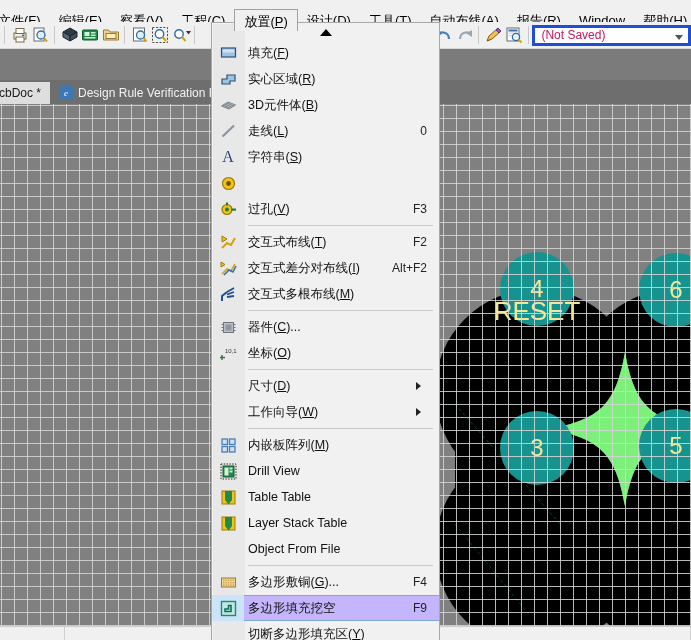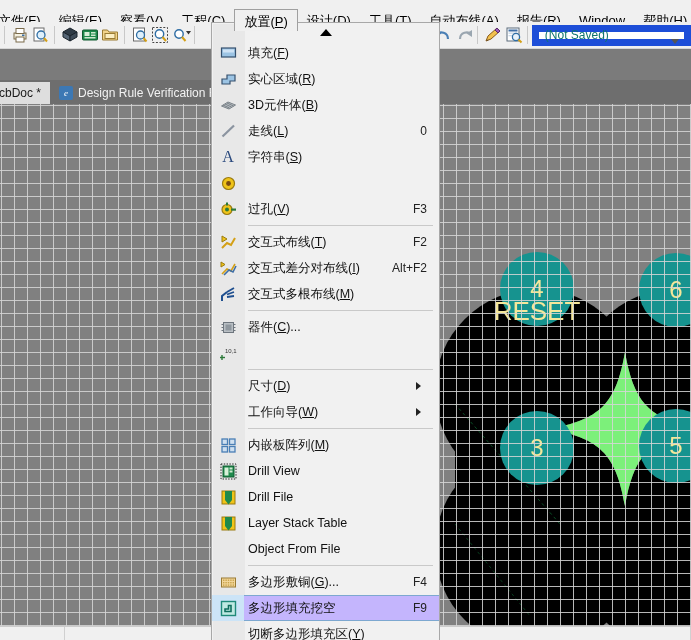--- a/index.html
+++ b/index.html
@@ -39,22 +39,22 @@
     position: absolute; left: 0; top: 22px; width: 691px; height: 27px;
     background: #f0f0f0;
     border-bottom: 1px solid #d6d6d6;
     display: flex; align-items: center;
   }
   .tbsep { width: 1px; height: 18px; background: #c8c8c8; margin: 0 4px; }
   .tbicon { width: 22px; height: 22px; position: relative; display: inline-block; }
   .tbicon svg { position: absolute; left: 2px; top: 2px; }
   #docbox {
     width: 170px; height: 21px; background: #fff;
-    border: 7px solid #1d4ed8;
-    font-size: 12px; color: #0f766e;
+    border: 3px solid #1d4ed8;
+    font-size: 12px; color: #be185d;
     display: flex; align-items: center; padding-left: 6px;
     position: relative;
   }
   #docbox .arrow {
     position: absolute; right: 5px; top: 7px;
     width: 0; height: 0;
     border-left: 4px solid transparent; border-right: 4px solid transparent;
     border-top: 5px solid #555;
   }
 
@@ -477,20 +477,21 @@
         <span class="lbl">器件(<span class="u">C</span>)...</span>
       </div>
       <div class="mi">
         <span class="ico">
           <svg width="17" height="17" viewBox="0 0 17 17">
             <text x="5" y="8" font-size="6" fill="#333" font-family="sans-serif">10,10</text>
             <line x1="2" y1="10" x2="2" y2="15" stroke="#2c7a3a" stroke-width="1.4"></line>
             <line x1="0" y1="12.5" x2="5" y2="12.5" stroke="#2c7a3a" stroke-width="1.4"></line>
           </svg>
         </span>
+        <span class="lbl">坐标(<span class="u">O</span>)</span>
       </div>
       <div class="msep"></div>
       <div class="mi">
         <span class="ico"></span>
         <span class="lbl">尺寸(<span class="u">D</span>)</span>
         <span class="sub"></span>
       </div>
       <div class="mi">
         <span class="ico"></span>
         <span class="lbl">工作向导(<span class="u">W</span>)</span>
@@ -521,21 +522,21 @@
         <span class="lbl">Drill View</span>
       </div>
       <div class="mi">
         <span class="ico">
           <svg width="17" height="17" viewBox="0 0 17 17">
             <rect x="2" y="2" width="13" height="13" fill="#f0c419" stroke="#9a7b10"></rect>
             <rect x="5" y="2" width="7" height="9" fill="#1f8a4c"></rect>
             <polygon points="5,11 12,11 8.5,15.5" fill="#1f8a4c"></polygon>
           </svg>
         </span>
-        <span class="lbl">Drill File</span>
+        <span class="lbl">Table Table</span>
       </div>
       <div class="mi">
         <span class="ico">
           <svg width="17" height="17" viewBox="0 0 17 17">
             <rect x="2" y="2" width="13" height="13" fill="#f0c419" stroke="#9a7b10"></rect>
             <rect x="5" y="2" width="7" height="9" fill="#1f8a4c"></rect>
             <polygon points="5,11 12,11 8.5,15.5" fill="#1f8a4c"></polygon>
           </svg>
         </span>
         <span class="lbl">Layer Stack Table</span>

